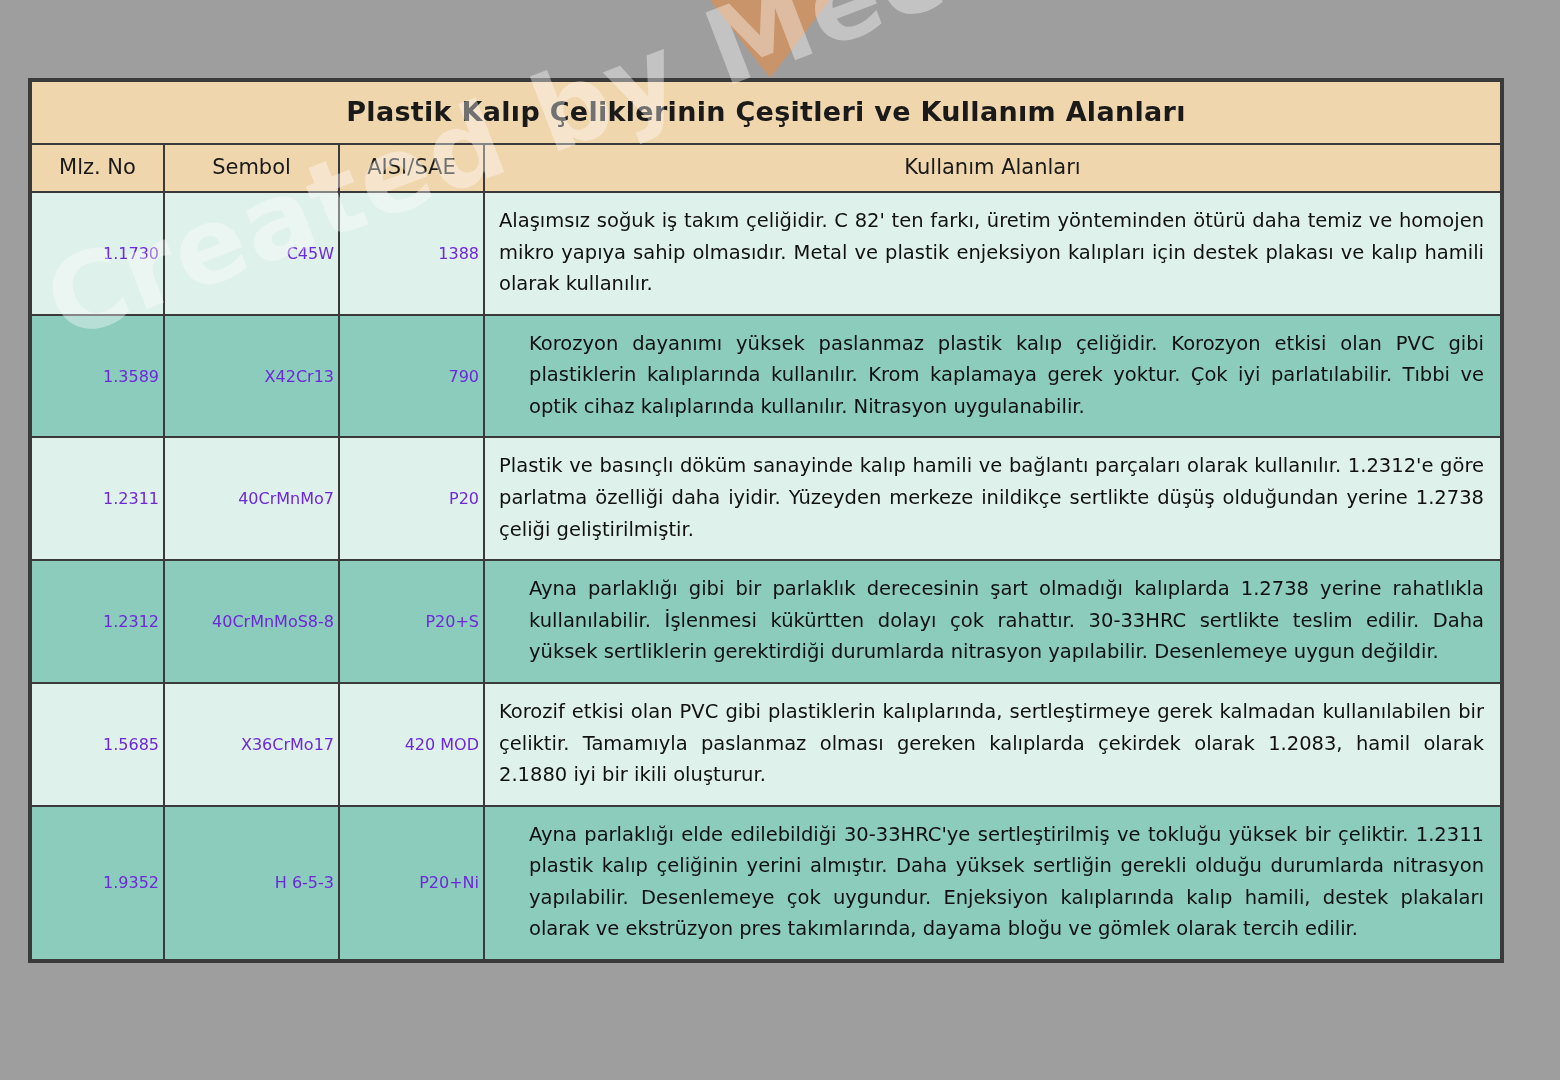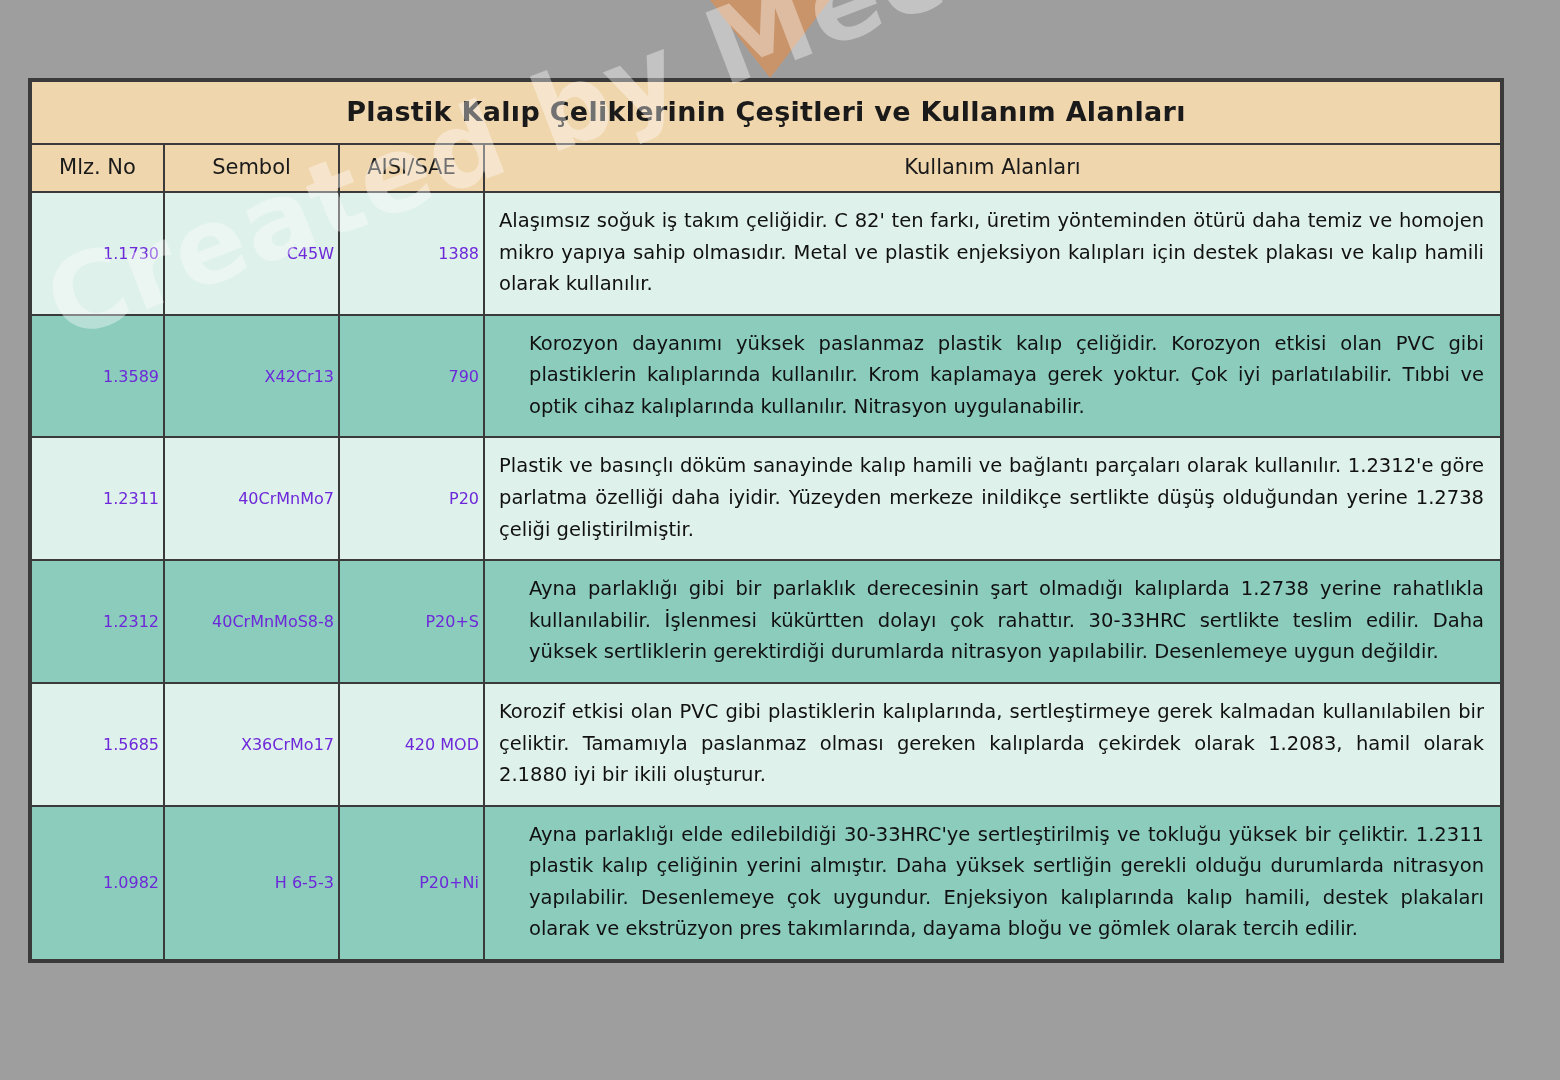--- a/index.html
+++ b/index.html
@@ -167,20 +167,20 @@
       </tr>
 
       <tr class="row-light">
         <td class="cell-center">1.5685</td>
         <td class="cell-center">X36CrMo17</td>
         <td class="cell-center">420 MOD</td>
         <td class="cell-use">Korozif etkisi olan PVC gibi plastiklerin kalıplarında, sertleştirmeye gerek kalmadan kullanılabilen bir çeliktir. Tamamıyla paslanmaz olması gereken kalıplarda çekirdek olarak 1.2083, hamil olarak 2.1880 iyi bir ikili oluşturur.</td>
       </tr>
 
       <tr class="row-dark">
-        <td class="cell-center">1.0982</td>
+        <td class="cell-center">1.9352</td>
         <td class="cell-center">H 6-5-3</td>
         <td class="cell-center">P20+Ni</td>
         <td class="cell-use">Ayna parlaklığı elde edilebildiği 30-33HRC'ye sertleştirilmiş ve tokluğu yüksek bir çeliktir. 1.2311 plastik kalıp çeliğinin yerini almıştır. Daha yüksek sertliğin gerekli olduğu durumlarda nitrasyon yapılabilir. Desenlemeye çok uygundur. Enjeksiyon kalıplarında kalıp hamili, destek plakaları olarak ve ekstrüzyon pres takımlarında, dayama bloğu ve gömlek olarak tercih edilir.</td>
       </tr>
     </tbody>
   </table>
 </div>
 
 </body></html>

